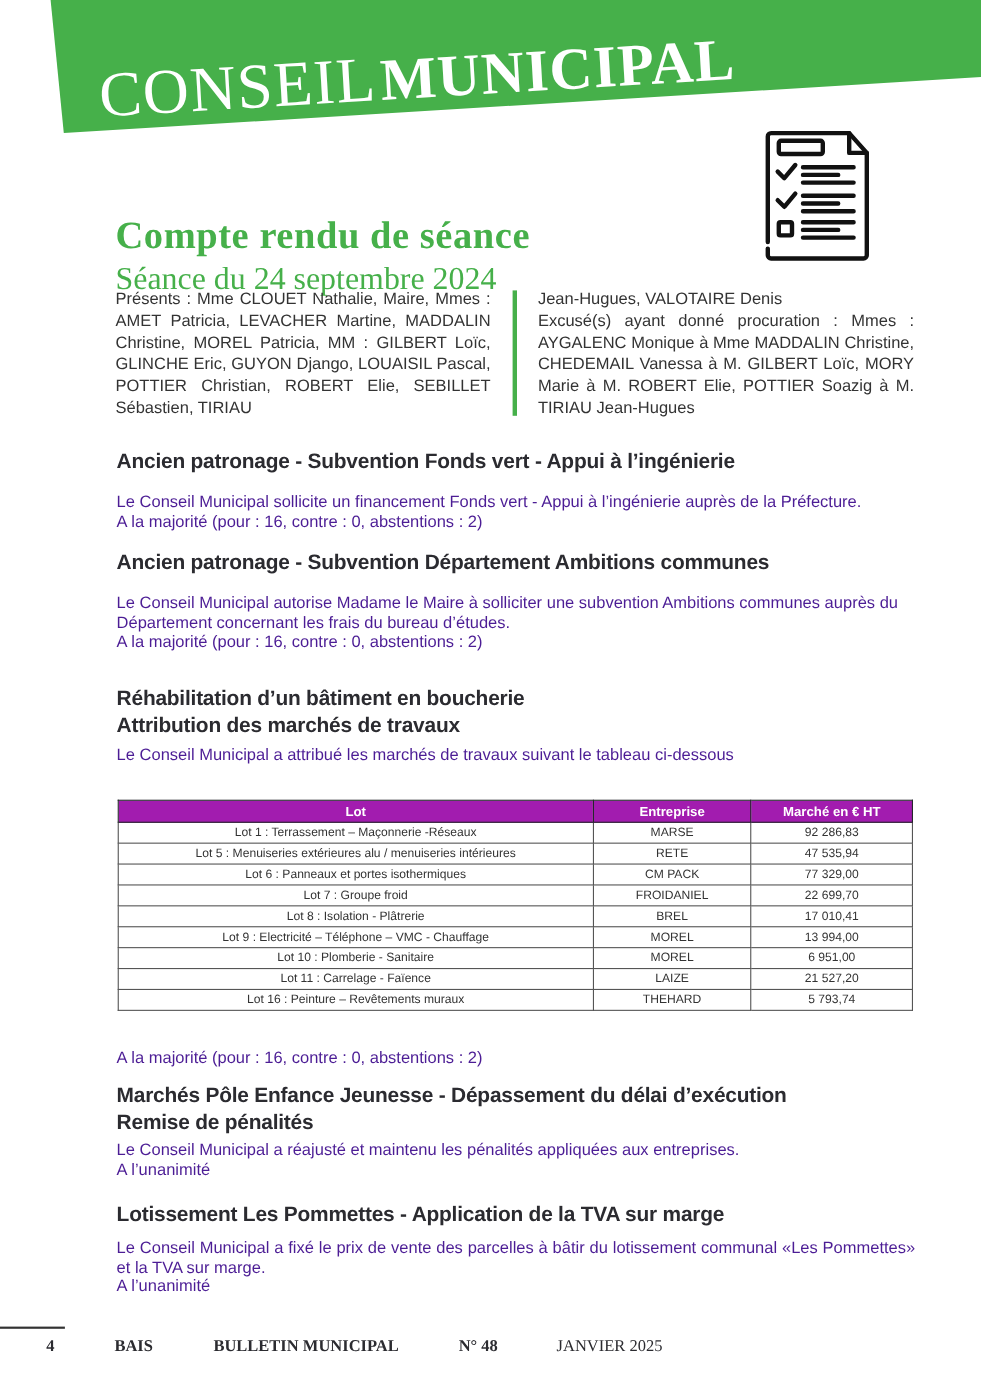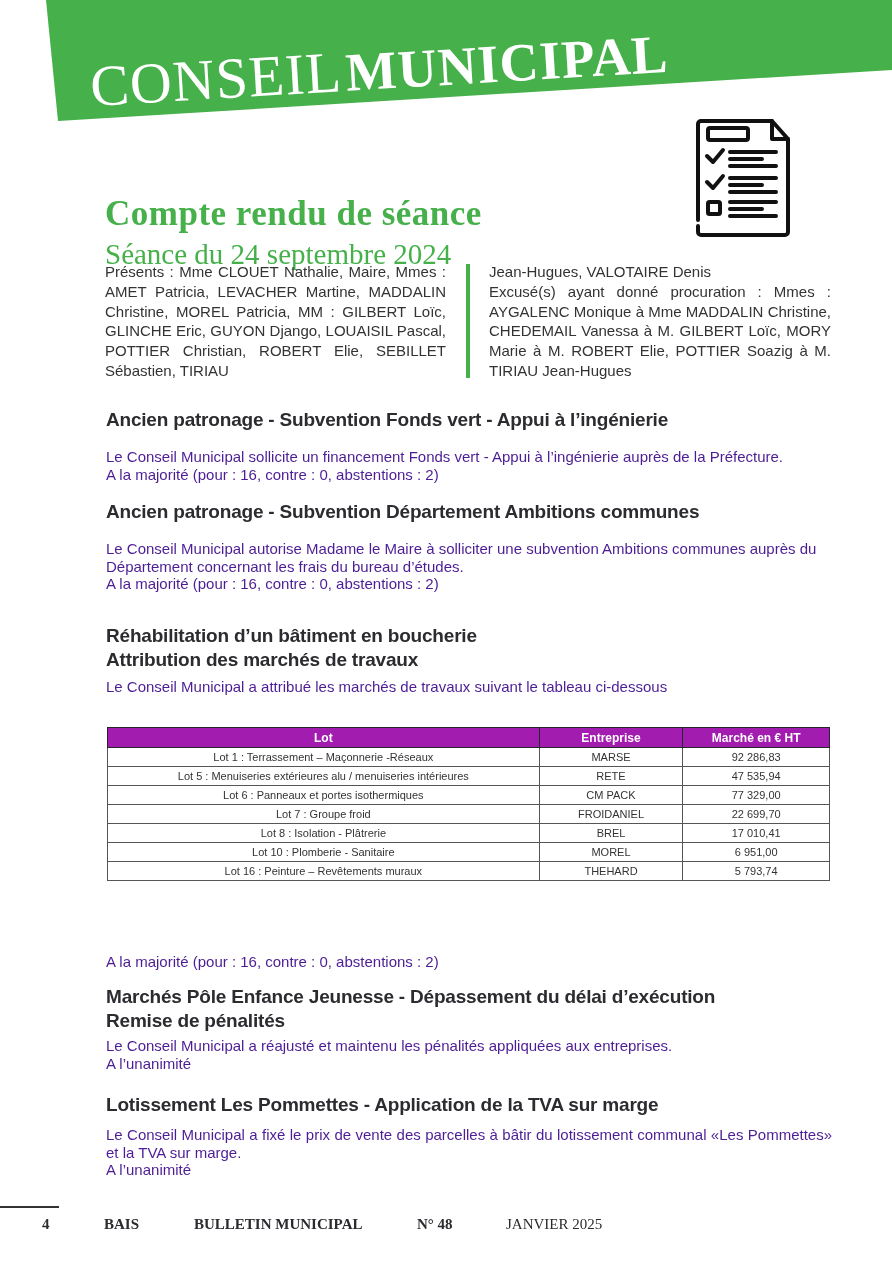--- a/index.html
+++ b/index.html
@@ -137,23 +137,33 @@
         <td>Lot 7 : Groupe froid</td>
         <td>FROIDANIEL</td>
         <td>22 699,70</td>
       </tr>
       <tr>
         <td>Lot 8 : Isolation - Plâtrerie</td>
         <td>BREL</td>
         <td>17 010,41</td>
       </tr>
       <tr>
+        <td>Lot 9 : Electricité – Téléphone – VMC - Chauffage</td>
+        <td>MOREL</td>
+        <td>13 994,00</td>
+      </tr>
+      <tr>
         <td>Lot 10 : Plomberie - Sanitaire</td>
         <td>MOREL</td>
         <td>6 951,00</td>
+      </tr>
+      <tr>
+        <td>Lot 11 : Carrelage - Faïence</td>
+        <td>LAIZE</td>
+        <td>21 527,20</td>
       </tr>
       <tr>
         <td>Lot 16 : Peinture – Revêtements muraux</td>
         <td>THEHARD</td>
         <td>5 793,74</td>
       </tr>
     </tbody>
 </table>
 
 <div class="section" style="top:953px">

